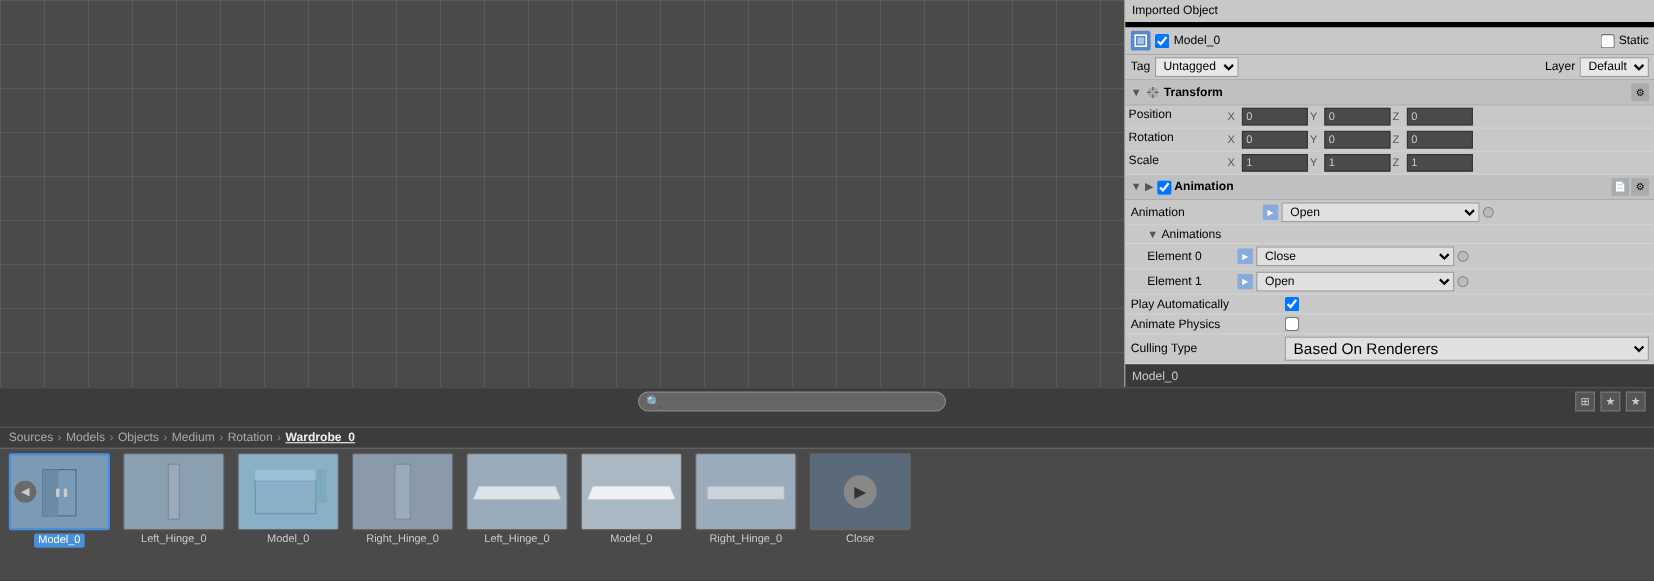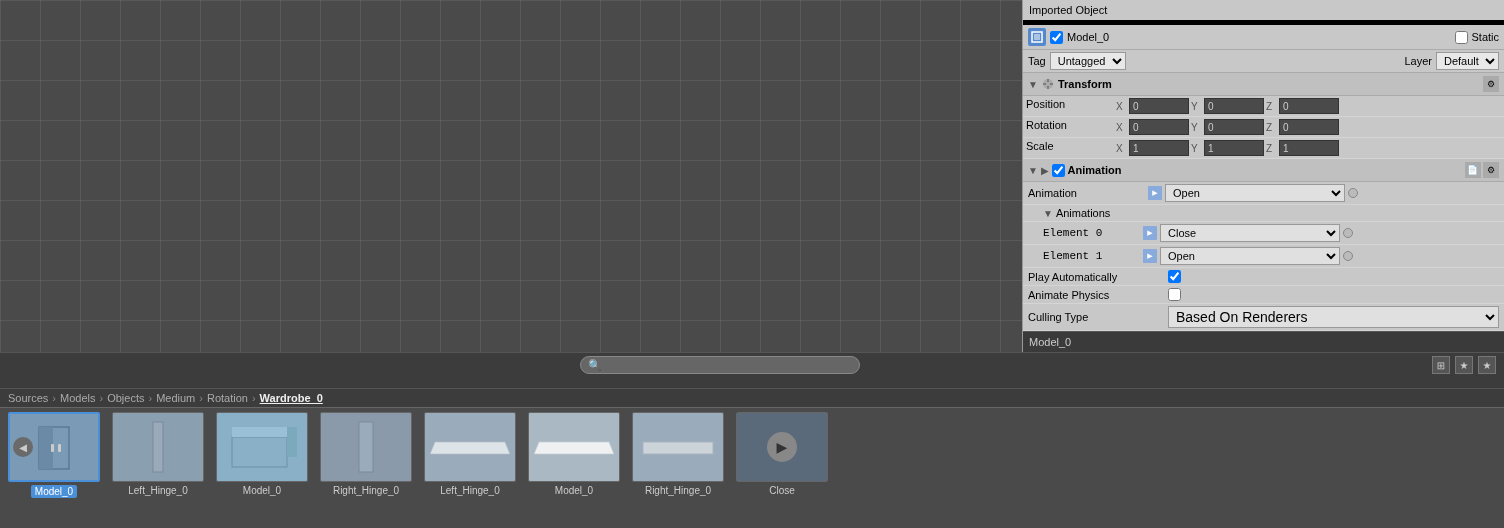--- a/index.html
+++ b/index.html
@@ -215,24 +215,23 @@
       color: #000;
     }
     .anim-element-row {
       display: flex;
       align-items: center;
       padding: 2px 5px 2px 20px;
       background: #c8c8c8;
       border-bottom: 1px solid #d5d5d5;
     }
     .anim-elem-label {
-      width: 100px;
-      color: #000;
-      font-size: 11px;
-      font-family: Liberation Mono, monospace;
+      width: 82px;
+      color: #000;
+      font-size: 11px;
     }
     .anim-elem-value {
       display: flex;
       align-items: center;
       gap: 3px;
       flex: 1;
     }
     .anim-file-icon {
       width: 14px;
       height: 14px;

